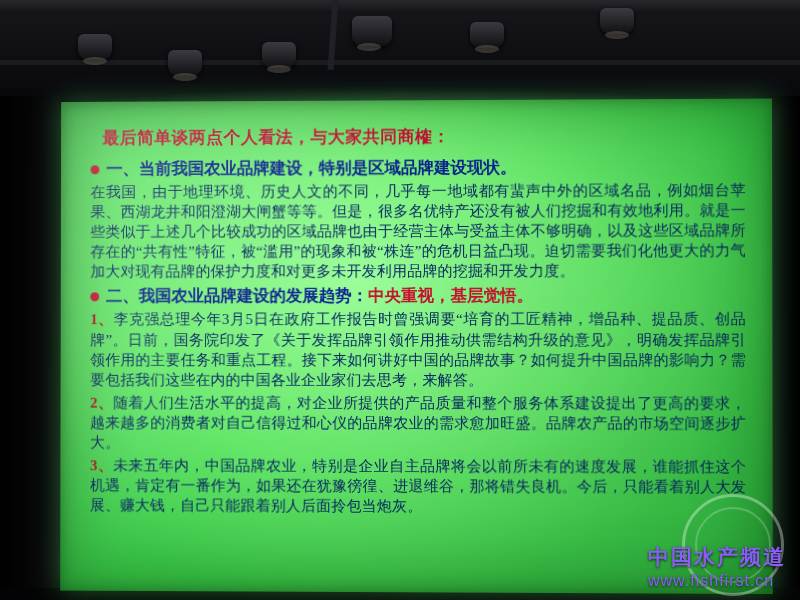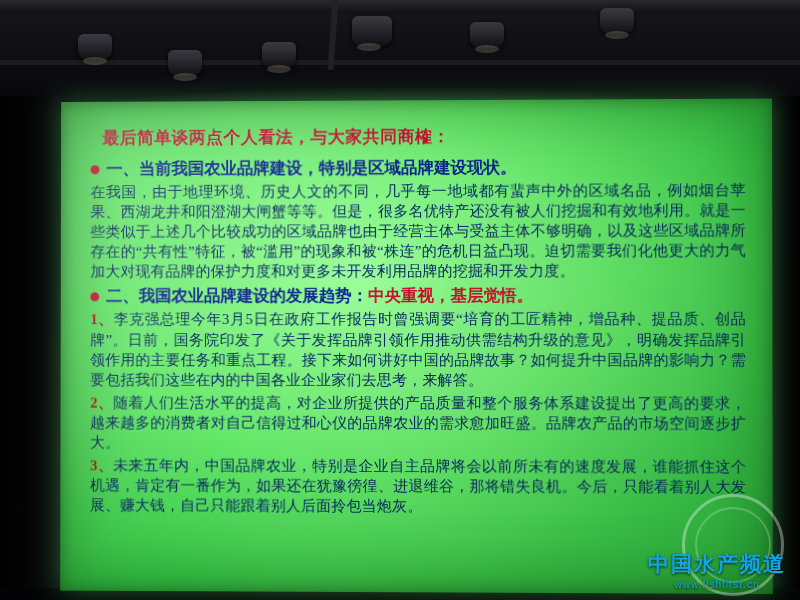--- a/index.html
+++ b/index.html
@@ -158,33 +158,32 @@
   .num-para .num {
     color: #b5121b;
     font-weight: bold;
   }
 
   
   .watermark {
     position: absolute;
     right: 14px;
     bottom: 10px;
-    text-align: center;
-    color: #0ea5e9;
+    color: #8b5cf6;
     text-shadow: 0 1px 3px rgba(0,0,0,.8);
     z-index: 6;
   }
   .wm-main {
     font-size: 21px;
     font-weight: bold;
     letter-spacing: 2px;
     font-family: "Liberation Serif", serif;
   }
   .wm-sub {
-    font-size: 10px;
+    font-size: 16px;
     letter-spacing: 1px;
     margin-top: 1px;
   }
   .wm-ring {
     position: absolute;
     right: 16px;
     bottom: 4px;
     width: 96px; height: 96px;
     border: 3px solid rgba(255,255,255,.35);
     border-radius: 50%;

